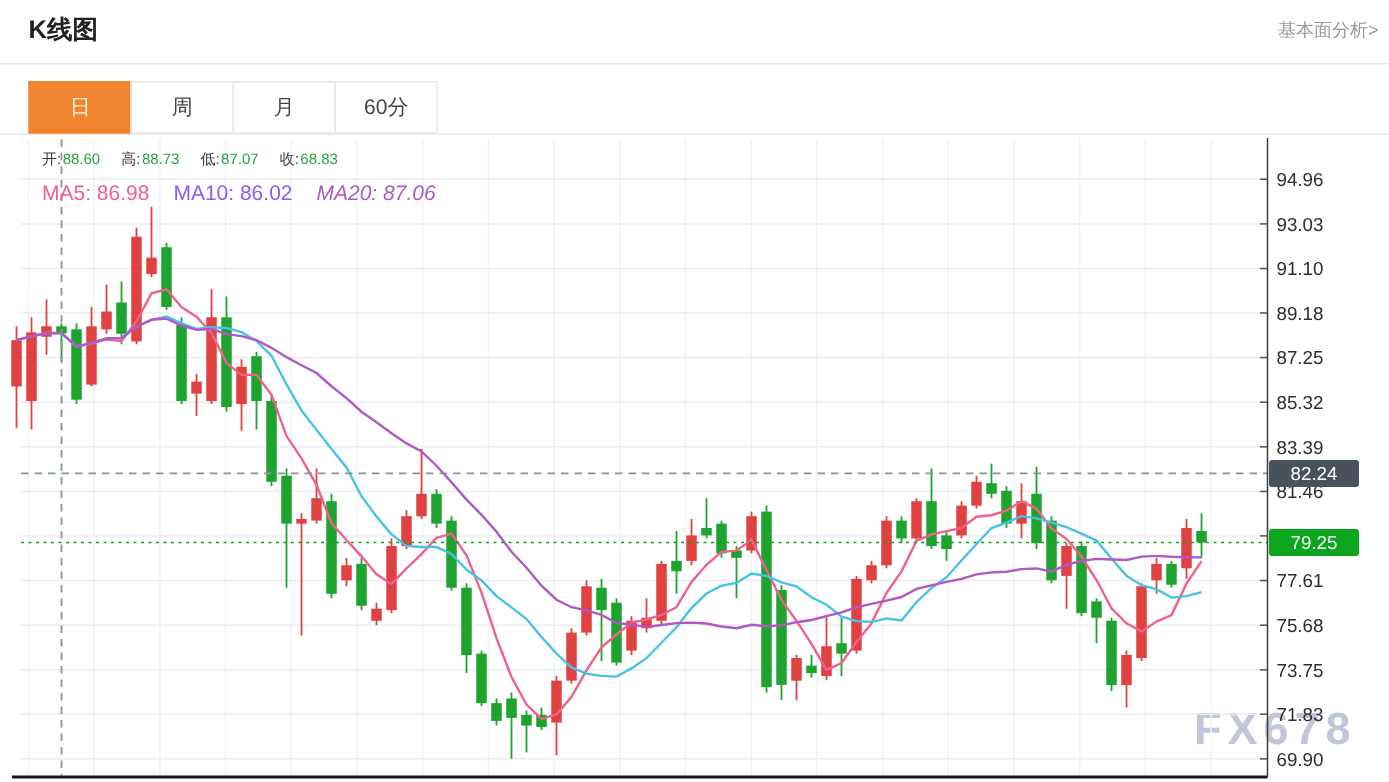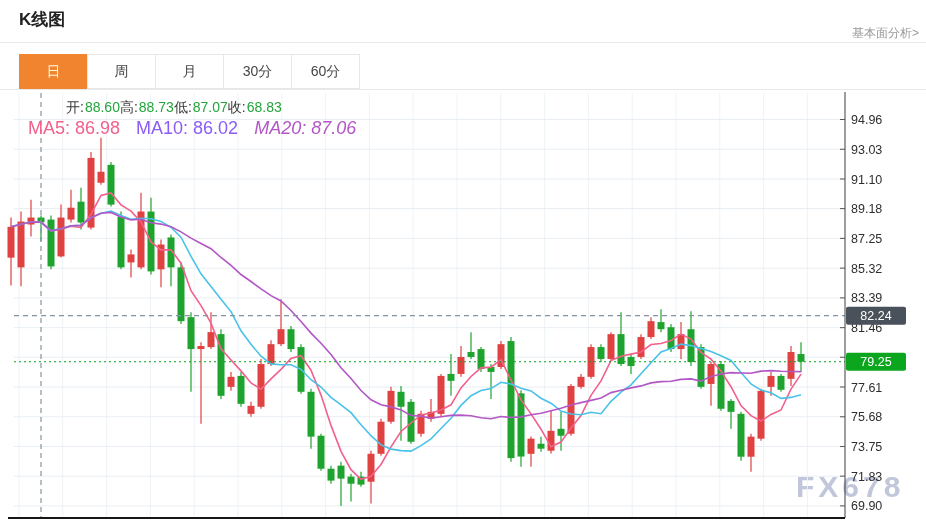--- a/index.html
+++ b/index.html
@@ -1,48 +1,47 @@
 <!DOCTYPE html>
 <html><head>
 <meta charset="utf-8">
 <style>
   html,body{margin:0;padding:0;background:#fff;}
   .page{position:relative;width:926px;height:521px;background:#fff;overflow:hidden;
         font-family:"Liberation Sans","DejaVu Sans",sans-serif;}
   .page-title{position:absolute;left:19px;top:8px;font-size:17px;font-weight:bold;color:#222;z-index:5;}
-  .analysis-link{position:absolute;right:7px;top:25px;font-size:12px;color:#999;text-decoration:none;z-index:5;cursor:pointer;}
+  .analysis-link{position:absolute;right:7px;top:12px;font-size:12px;color:#999;text-decoration:none;z-index:5;cursor:pointer;}
   .divider{position:absolute;left:0;top:42px;width:926px;height:1px;background:#e9e9e9;}
   .tabbar{position:absolute;left:19px;top:54px;display:flex;z-index:5;}
   .tab{width:69px;height:35px;border:1px solid #e7e7e7;margin-left:-1px;background:#fff;color:#454545;
        font-size:14px;display:flex;align-items:center;justify-content:center;cursor:pointer;box-sizing:border-box;}
   .tab:first-child{margin-left:0;}
   .tab.active{background:#f0842f;border-color:#f0842f;color:#fff8d8;}
   .tabbar-underline{position:absolute;left:0;top:89px;width:926px;height:1px;background:#e9e9e9;}
   .watermark{position:absolute;left:796px;top:470px;font-size:30px;font-weight:600;letter-spacing:4px;
              color:rgba(186,192,214,0.9);z-index:1;}
   .chart-svg{position:absolute;left:0;top:0;z-index:2;font-family:"Liberation Sans","DejaVu Sans",sans-serif;}
   .readout{position:absolute;left:28px;top:98px;z-index:4;}
-  .ohlc-row{display:flex;font-size:14px;line-height:18px;margin-left:38px;}
+  .ohlc-row{display:flex;gap:14px;font-size:10px;line-height:18px;}
   .ohlc-row .lbl{color:#3a3a3a;}
   .ohlc-row .val{color:#23a53c;margin-left:1px;}
-  .ma-row{display:flex;gap:16px;font-size:18px;line-height:18px;margin-top:3px;align-items:flex-end;}
+  .ma-row{display:flex;gap:16px;font-size:14px;line-height:18px;margin-top:3px;align-items:flex-end;}
 </style>
 </head>
 <body>
 
 <div class="page">
   <div class="page-title">K线图</div>
   <a class="analysis-link">基本面分析&gt;</a>
   <div class="divider"></div>
 
   <div class="tabbar" id="tabbar">
       <div class="tab active">日</div>
       <div class="tab">周</div>
       <div class="tab">月</div>
-      <div class="tab">30分</div>
       <div class="tab">60分</div>
     </div>
   <div class="tabbar-underline"></div>
 
   <div class="watermark">FX678</div>
 
   <svg id="chart" class="chart-svg" width="926" height="521" viewBox="0 0 926 521">
       <g>
         <line x1="19" y1="93" x2="19" y2="517" stroke="#eef3f7" stroke-width="1"></line>
         <line x1="62.8" y1="93" x2="62.8" y2="517" stroke="#eef3f7" stroke-width="1"></line>

